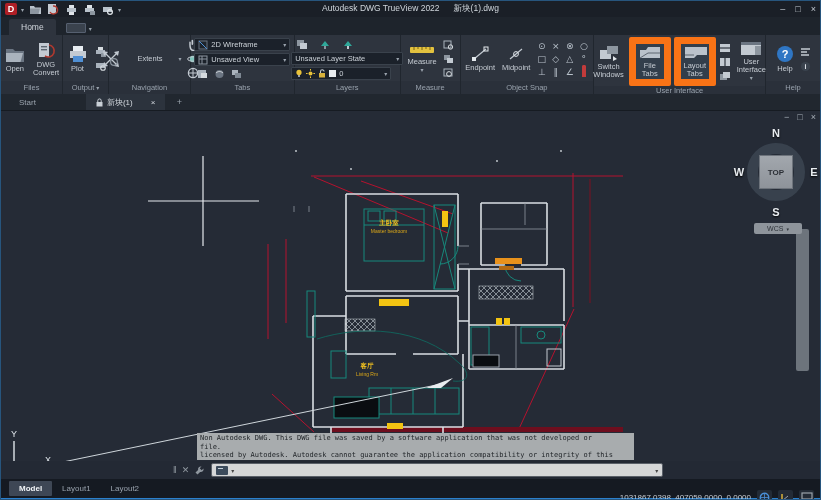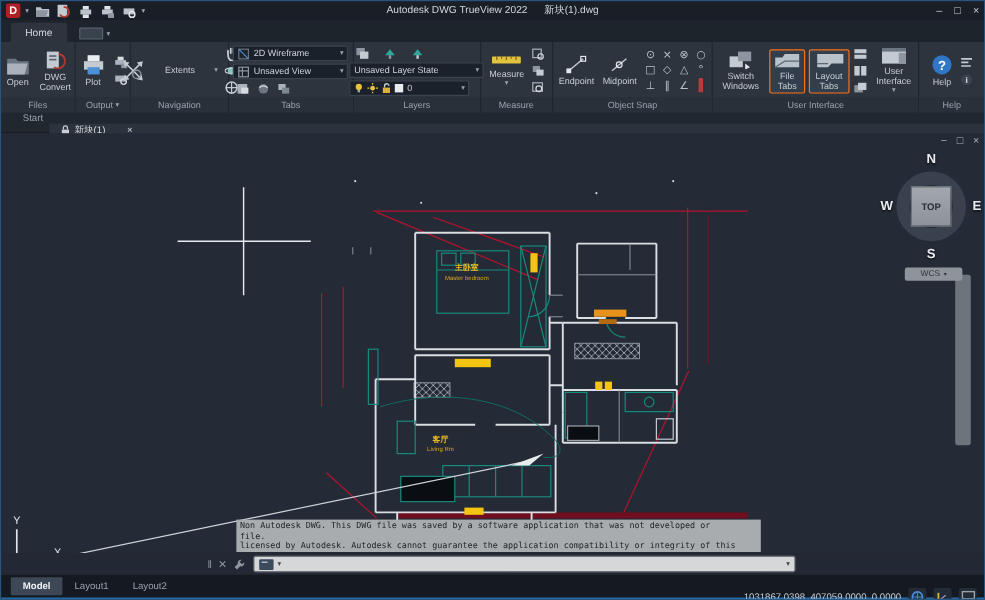--- a/index.html
+++ b/index.html
@@ -30,27 +30,27 @@
   .pbody { flex:1; display:flex; align-items:center; justify-content:center; gap:3px; padding:2px 2px 0 2px; }
   .plabel { height:13px; background:#2a303a; color:#99a2ad; font-size:7.5px; display:flex; align-items:center; justify-content:center; gap:2px; }
   .bigbtn { display:flex; flex-direction:column; align-items:center; justify-content:flex-start; color:#c6ccd3; font-size:7.5px; line-height:8px; text-align:center; padding:1px 2px; border-radius:2px; }
   .bigbtn .blabel { margin-top:2px; }
   .minicol { display:flex; flex-direction:column; gap:2px; align-items:center; justify-content:center; }
   .mini { width:13px; height:12px; display:flex; align-items:center; justify-content:center; }
   .dd { display:flex; align-items:center; gap:3px; background:#1b212a; border:1px solid #3a424c; height:13px; padding:0 3px; color:#ccd2d8; font-size:7.5px; border-radius:1px; }
   .dd .ddtxt { flex:1; white-space:nowrap; }
   .dd .caret { font-size:6px; }
   .vstack { display:flex; flex-direction:column; gap:2px; }
-  .hilite { border:1px solid #f97316; background:#323e4b; }
+  .hilite { border:7px solid #f97316; background:#323e4b; }
   .snapgrid { display:grid; grid-template-columns:repeat(4,13px); grid-auto-rows:12px; gap:1px; }
   .snapcell { color:#b9c2cb; font-size:9px; line-height:12px; text-align:center; font-family:"DejaVu Sans",sans-serif; }
   .magnet { width:8px; height:8px; border:2.5px solid #c23b3b; border-bottom:none; border-radius:5px 5px 0 0; margin:2px auto 0; }
 
   
-  .ftstrip { position:absolute; left:0; top:93px; width:100%; height:17px; background:#21272f; display:flex; align-items:stretch; border-bottom:1px solid #161b22;flex-direction:column; }
+  .ftstrip { position:absolute; left:0; top:93px; width:100%; height:17px; background:#21272f; display:flex; align-items:stretch; border-bottom:1px solid #161b22; }
   .ftab { display:flex; align-items:center; gap:4px; padding:0 10px; font-size:8px; color:#9aa3ad; }
   .ftab.active { background:#2c333d; color:#d5dae0;align-items:center; }
   .ftadd { width:16px; display:flex; align-items:center; justify-content:center; color:#9aa3ad; font-size:9px; }
 
   
   .canvas { position:absolute; left:0; top:110px; width:821px; height:350px; background:#252b36; overflow:hidden; }
   .dwinctl { position:absolute; right:6px; top:1px; display:flex; gap:8px; color:#a7afb8; font-size:9px; z-index:5; }
 
   .viewcube { position:absolute; left:733px; top:14px; width:90px; height:112px; z-index:4; }
   .vring { position:absolute; left:13px; top:18px; width:58px; height:58px; border-radius:50%; border:11px solid #3a434f; opacity:.92; }

